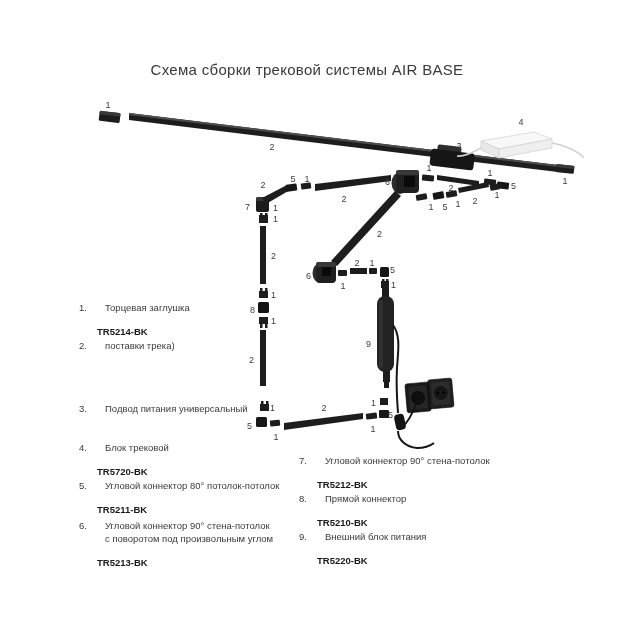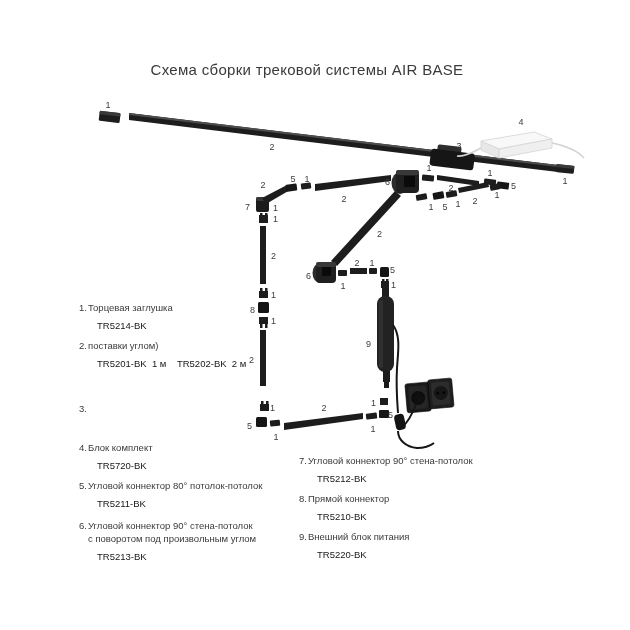--- a/index.html
+++ b/index.html
@@ -8,22 +8,22 @@
     font-family:"Liberation Sans","DejaVu Sans",sans-serif;overflow:hidden;
   }
   .page-title{
     position:absolute;left:0;right:16px;top:61px;text-align:center;
     font-size:15px;font-weight:400;color:#3a3a3a;letter-spacing:.3px;
   }
   svg{position:absolute;left:0;top:0;}
   .callout{font-family:"Liberation Sans","DejaVu Sans",sans-serif;font-size:9px;fill:#3c3c3c;}
   .legend-item{position:absolute;font-size:9.5px;line-height:13px;color:#3a3a3a;}
   .legend-item .num{position:absolute;left:0;top:0;}
-  .legend-item .nm{margin-left:9px;}
-  .legend-item .code{margin-left:18px;margin-top:5px;font-weight:normal;color:#181818;white-space:pre;}
+  .legend-item .nm{margin-left:26px;}
+  .legend-item .code{margin-left:18px;margin-top:11px;font-weight:bold;color:#181818;white-space:pre;}
   .col-l{left:79px;}
   .col-r{left:299px;}
   .li-1{top:301px}.li-2{top:339px}.li-3{top:402px}.li-4{top:441px}.li-5{top:479px}.li-6{top:519px}
   .li-7{top:454px}.li-8{top:492px}.li-9{top:530px}
 </style>
 </head>
 <body>
 
 <div class="page-title">Схема сборки трековой системы AIR BASE</div>
 
@@ -237,31 +237,33 @@
 <div class="legend-item col-l li-1">
   <span class="num">1.</span>
   <div class="nm">
       <div>Торцевая заглушка</div>
     </div>
   <div class="code">TR5214-BK</div>
 </div>
 <div class="legend-item col-l li-2">
   <span class="num">2.</span>
   <div class="nm">
-    <div>поставки углом)</div>
+    <div>поставки трека)</div>
   </div>
-  <div class="code">TR5201-BK  1 м    TR5202-BK  2 м</div>
 </div>
 <div class="legend-item col-l li-3">
   <span class="num">3.</span>
+  <div class="nm">
+      <div>Подвод питания универсальный</div>
+    </div>
 </div>
 <div class="legend-item col-l li-4">
   <span class="num">4.</span>
   <div class="nm">
-      <div>Блок комплект</div>
+      <div>Блок трековой</div>
     </div>
   <div class="code">TR5720-BK</div>
 </div>
 <div class="legend-item col-l li-5">
   <span class="num">5.</span>
   <div class="nm">
       <div>Угловой коннектор 80° потолок-потолок</div>
     </div>
   <div class="code">TR5211-BK</div>
 </div>

